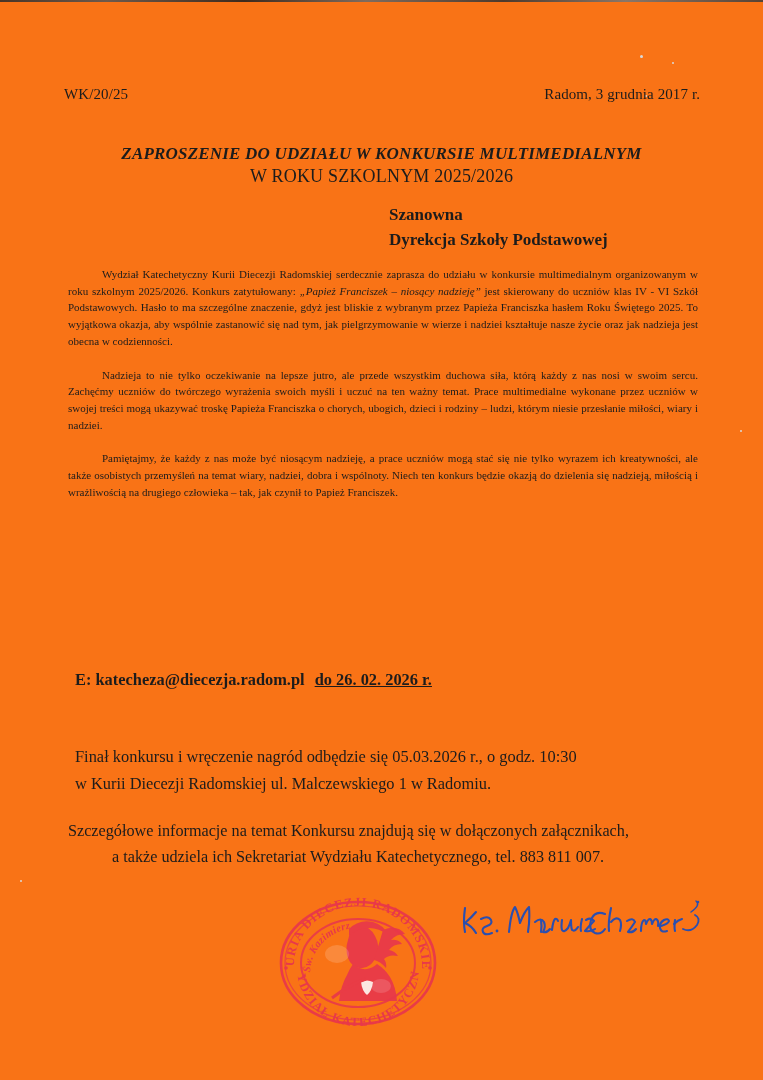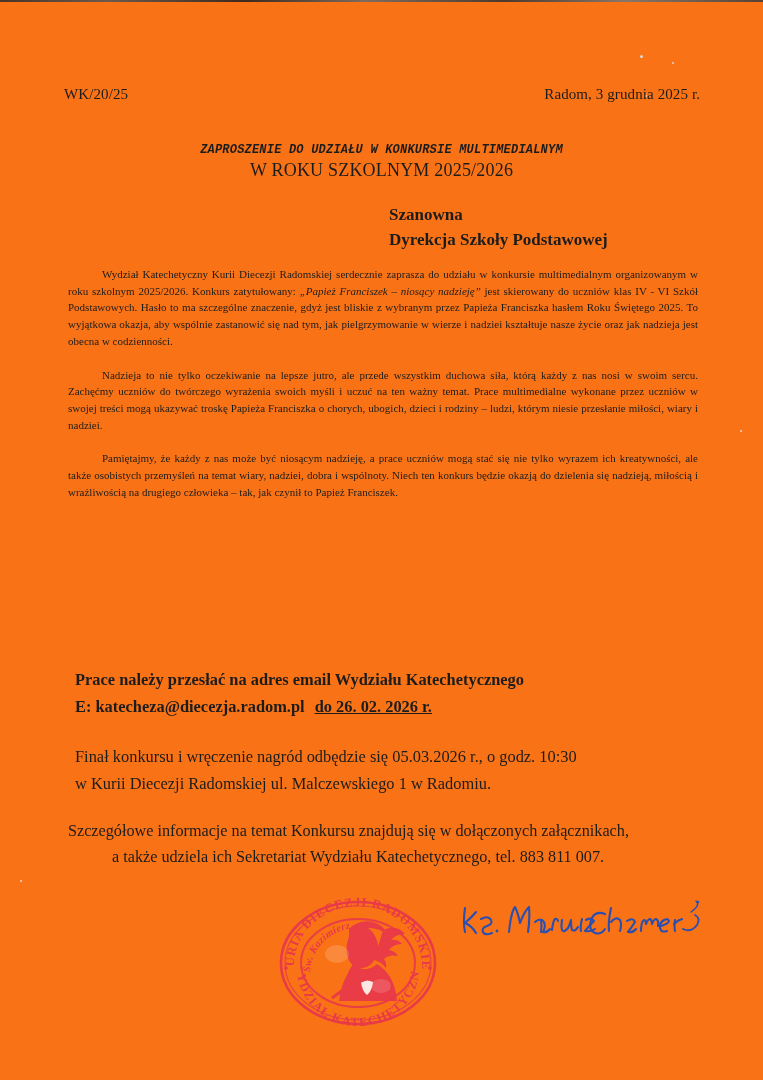--- a/index.html
+++ b/index.html
@@ -47,25 +47,24 @@
   .title-block {
     position: absolute;
     top: 143px;
     left: 0;
     width: 763px;
     text-align: center;
   }
   .title-line1 {
     font-weight: bold;
     font-style: italic;
-    font-size: 12px;
+    font-size: 17px;
     letter-spacing: .2px;
     line-height: 1.25;
     white-space: nowrap;
-    font-family: Liberation Mono, monospace;
   }
   .title-line2 {
     font-size: 18px;
     letter-spacing: .2px;
     line-height: 1.3;
     margin-top: 1px;
   }
 
   .salutation {
     position: absolute;
@@ -177,21 +176,21 @@
   <div class="scan-edge-top"></div>
 
   <div class="speck" style="left:640px;top:55px;width:3px;height:3px;"></div>
   <div class="speck" style="left:672px;top:62px;width:2px;height:2px;"></div>
   <div class="speck" style="left:645px;top:95px;width:2px;height:2px;"></div>
   <div class="speck" style="left:20px;top:880px;width:2px;height:2px;"></div>
   <div class="speck" style="left:740px;top:430px;width:2px;height:2px;"></div>
 
   <div class="header-row">
     <span class="header-ref">WK/20/25</span>
-    <span class="header-place">Radom,  3 grudnia 2025 r.</span>
+    <span class="header-place">Radom,  3 grudnia 2017 r.</span>
   </div>
 
   <div class="title-block">
     <div class="title-line1">ZAPROSZENIE DO UDZIAŁU W KONKURSIE MULTIMEDIALNYM</div>
     <div class="title-line2">W ROKU SZKOLNYM 2025/2026</div>
   </div>
 
   <div class="salutation">
     <div class="s1">Szanowna</div>
     <div class="s2">Dyrekcja Szkoły Podstawowej</div>
@@ -199,21 +198,20 @@
 
   <div class="body">
     <p><span>Wydział Katechetyczny Kurii Diecezji Radomskiej serdecznie zaprasza do udziału w konkursie multimedialnym organizowanym w roku szkolnym 2025/2026. Konkurs zatytułowany: </span><span class="quote-italic">„Papież Franciszek – niosący nadzieję”</span><span> jest skierowany do uczniów klas IV - VI Szkół Podstawowych. Hasło to ma szczególne znaczenie, gdyż jest bliskie z wybranym przez Papieża Franciszka hasłem Roku  Świętego 2025. To wyjątkowa okazja, aby wspólnie zastanowić się nad tym, jak pielgrzymowanie w wierze i nadziei kształtuje nasze życie oraz jak nadzieja jest obecna w codzienności.</span></p>
 
     <p>Nadzieja to nie tylko oczekiwanie na lepsze jutro, ale przede wszystkim duchowa siła, którą każdy z nas nosi w swoim sercu. Zachęćmy uczniów do twórczego wyrażenia swoich myśli i uczuć na ten ważny temat. Prace multimedialne wykonane przez uczniów w swojej treści mogą ukazywać troskę Papieża Franciszka o chorych, ubogich, dzieci i rodziny – ludzi, którym niesie przesłanie miłości, wiary i nadziei.</p>
 
     <p>Pamiętajmy, że każdy z nas może być niosącym nadzieję, a prace uczniów mogą stać się nie tylko wyrazem ich kreatywności, ale także osobistych przemyśleń na temat wiary, nadziei, dobra i wspólnoty. Niech ten konkurs będzie okazją do dzielenia się nadzieją, miłością i wrażliwością na drugiego człowieka – tak, jak czynił to Papież Franciszek.</p>
   </div>
 
   <div class="contact-block">
-    <div class="line1">Prace należy przesłać na adres email Wydziału Katechetycznego</div>
     <div class="line2"><span>E: katecheza@diecezja.radom.pl</span><span class="deadline">do 26. 02. 2026 r.</span></div>
   </div>
 
   <div class="final-block">
     <div class="fl1">Finał konkursu i wręczenie nagród odbędzie się 05.03.2026 r., o godz. 10:30</div>
     <div class="fl2">w Kurii Diecezji Radomskiej ul. Malczewskiego 1 w Radomiu.</div>
   </div>
 
   <div class="info-block">
     <div class="il1">Szczegółowe informacje na temat Konkursu znajdują się w dołączonych załącznikach,</div>

